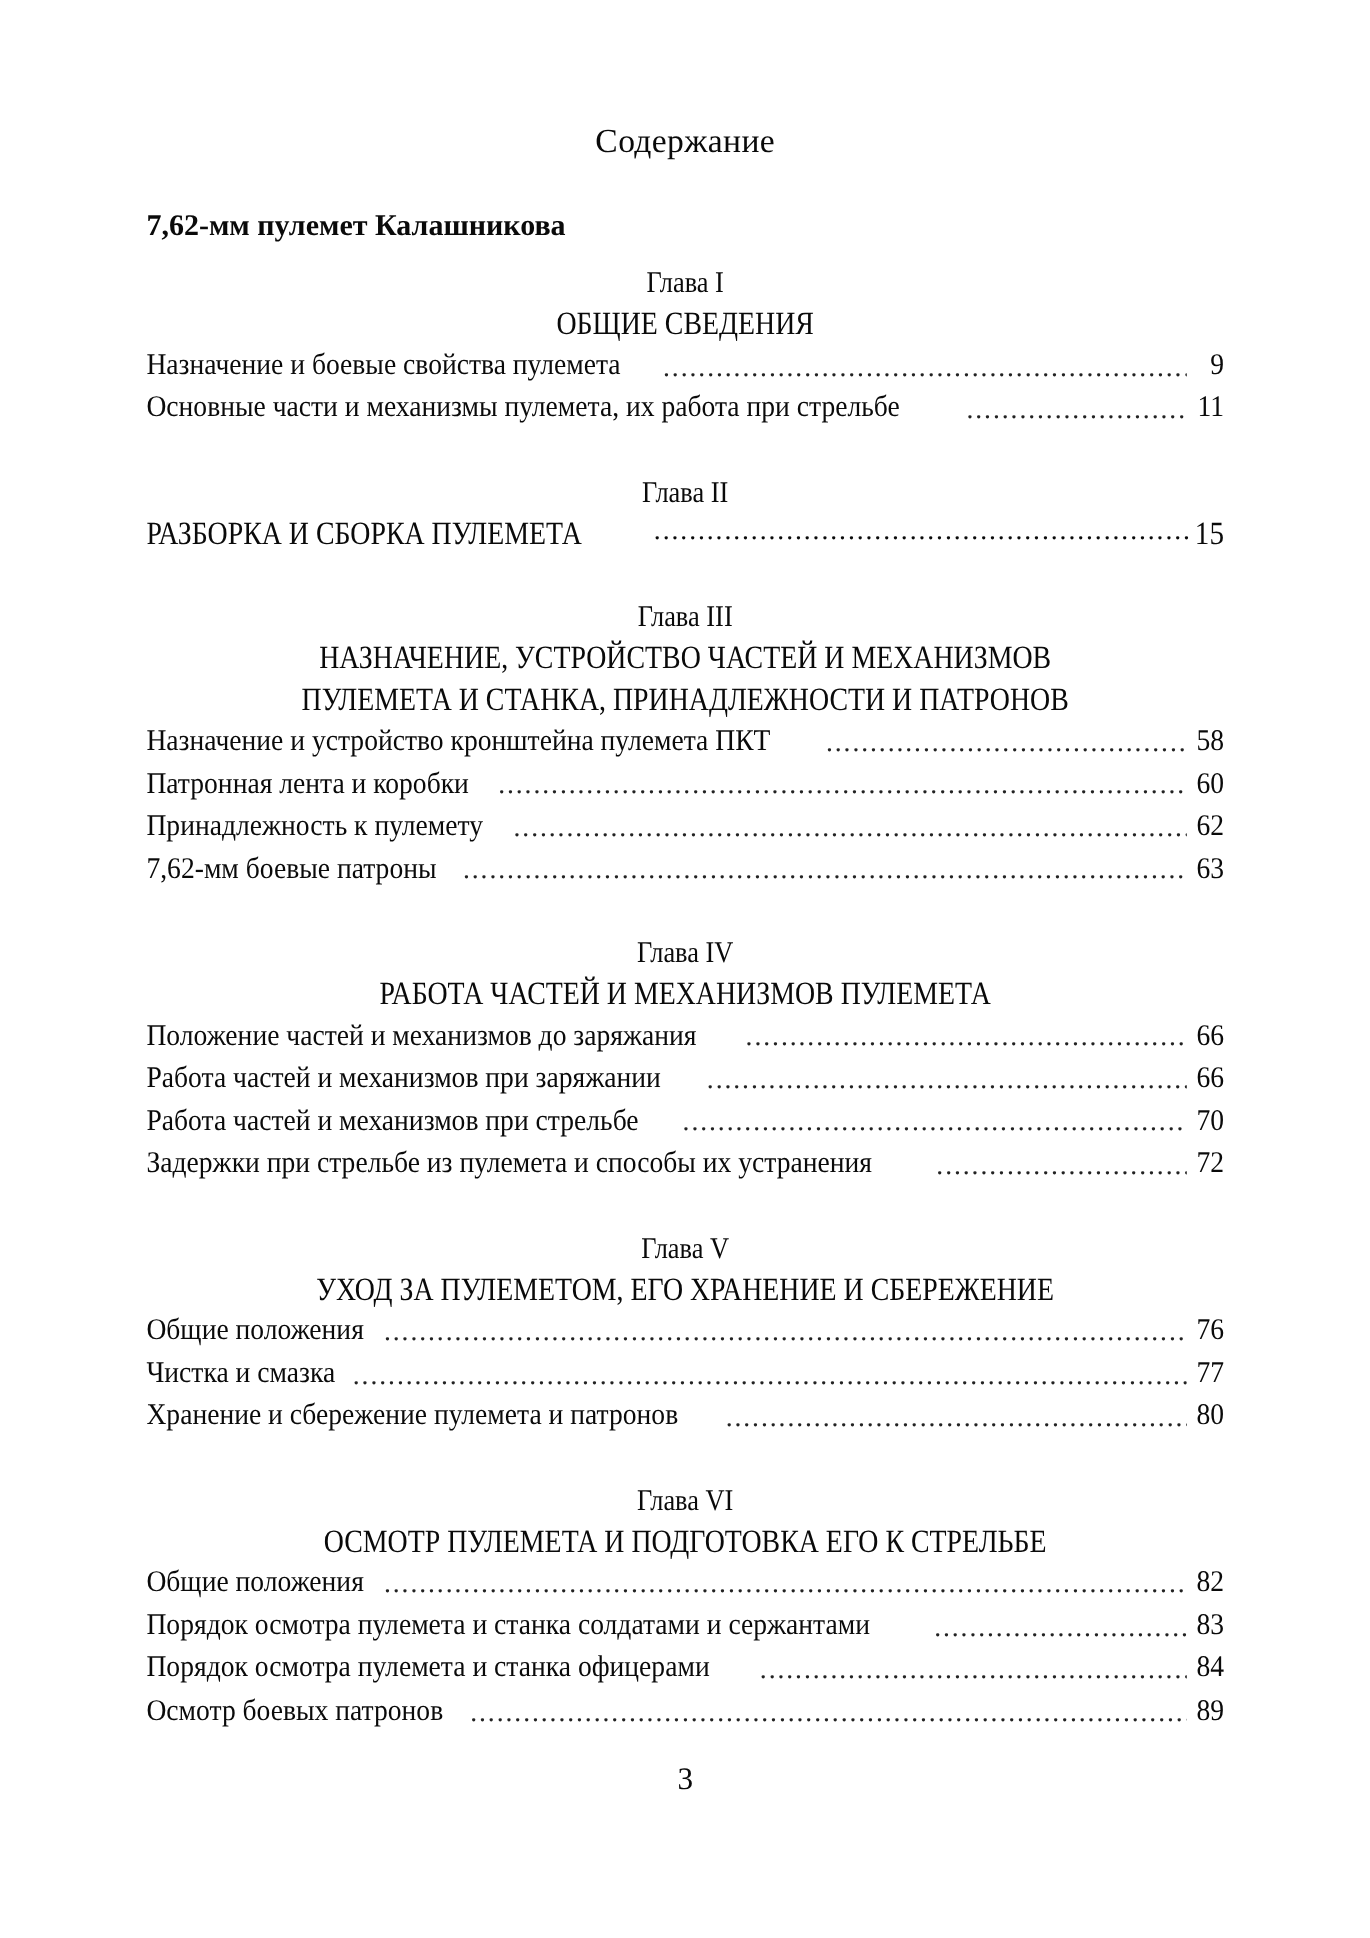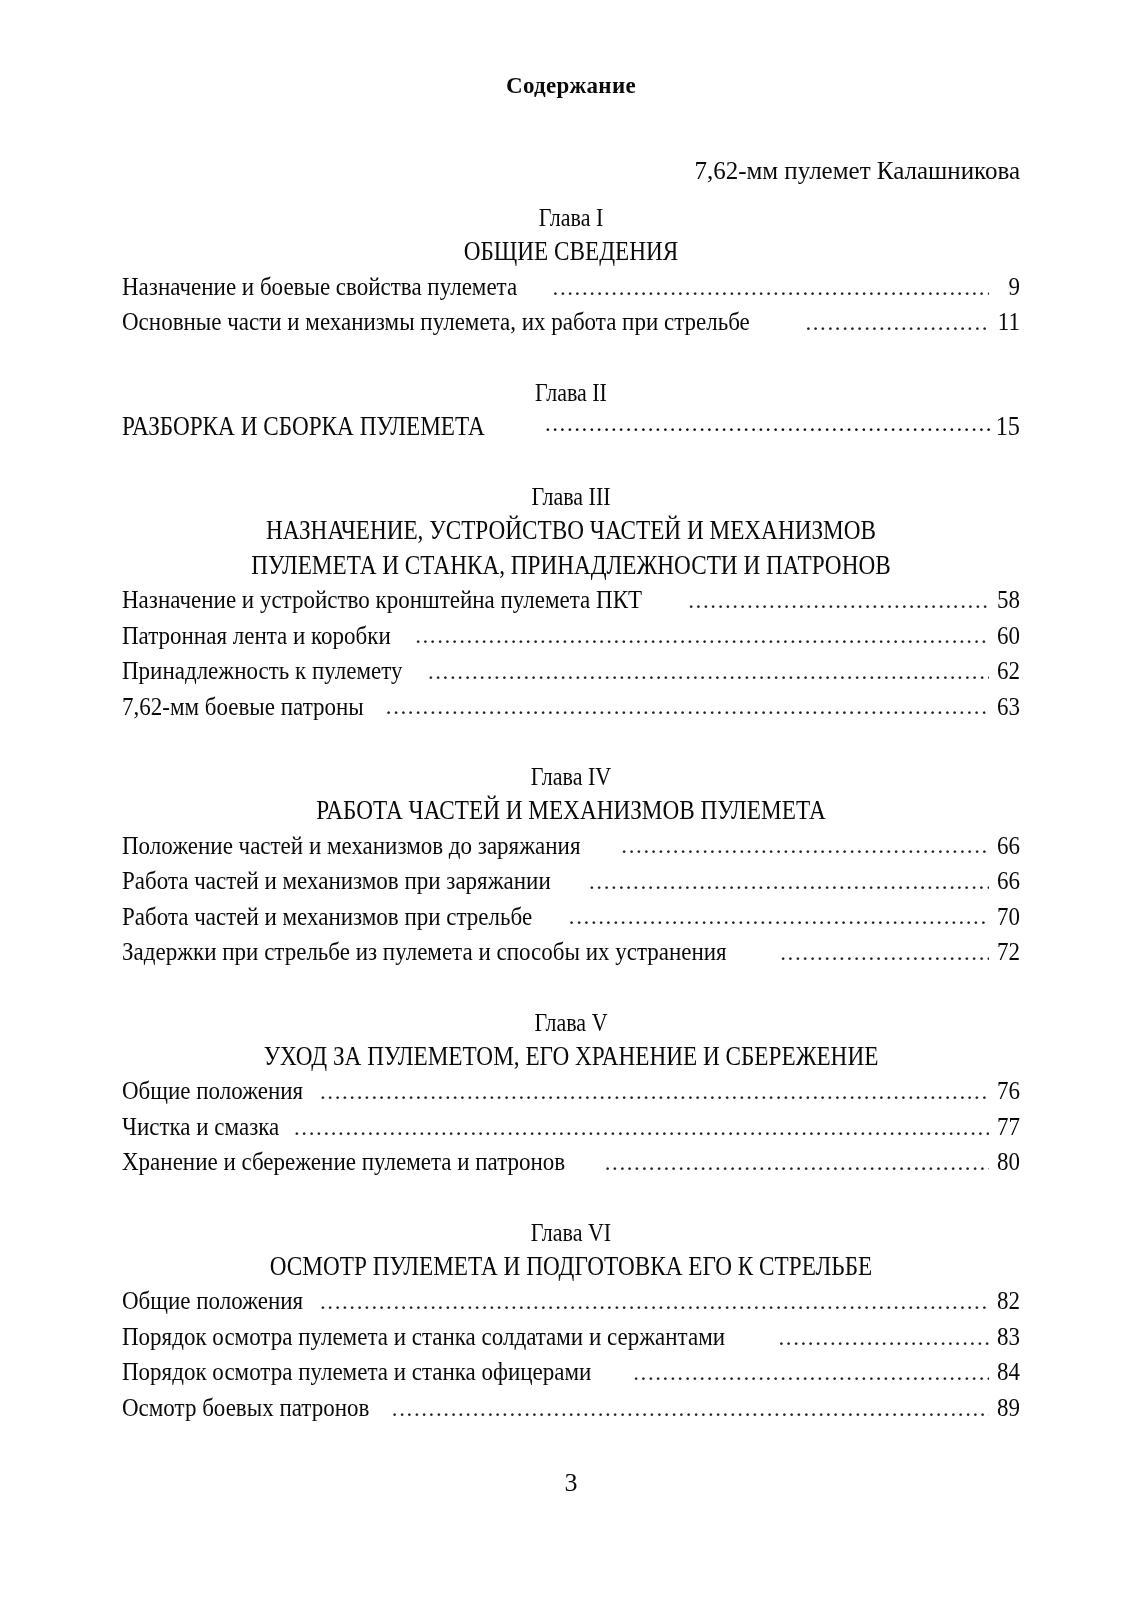--- a/index.html
+++ b/index.html
@@ -22,32 +22,32 @@
   .content {
     position: absolute;
     left: 122px;
     top: 0;
     width: 898px;
   }
 
   
   .doc-title {
     text-align: center;
+    font-weight: normal;
+    font-size: 28px;
+    letter-spacing: 0.3px;
+    margin-top: 102px;
+    line-height: 1.2;
+  }
+  .work-title {
+    text-align: left;
     font-weight: bold;
-    font-size: 23px;
-    letter-spacing: 0.3px;
-    margin-top: 72px;
-    line-height: 1.2;
-  }
-  .work-title {
-    text-align: right;
-    font-weight: normal;
     font-size: 25px;
     line-height: 1.35;
-    margin-top: 54px;
+    margin-top: 36px;
   }
   .work-title .line2 { display: block; }
 
   
   .part-block {
     margin-top: 22px;
   }
   .centered {
     text-align: center;
     font-size: 27px;

